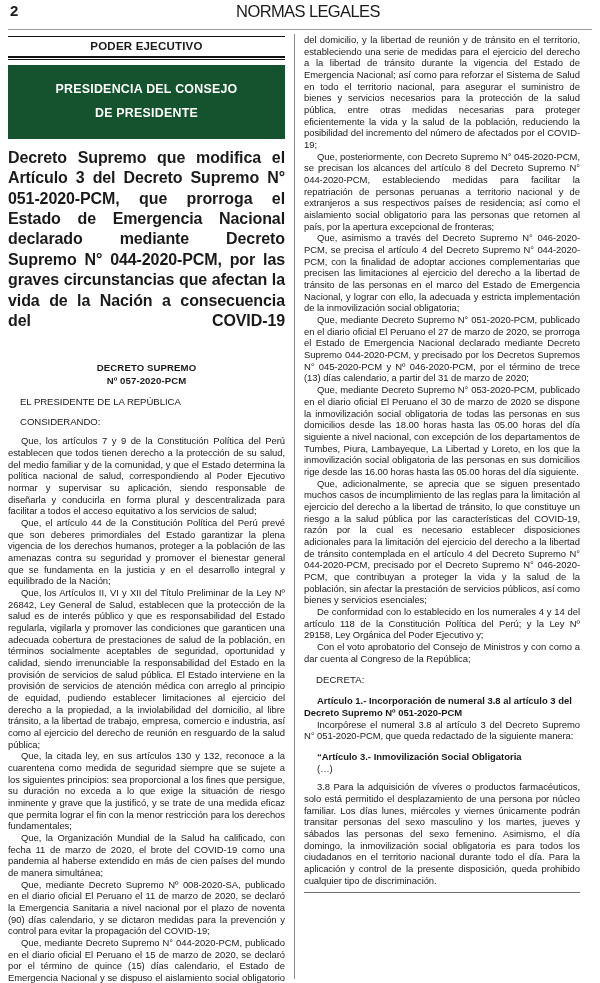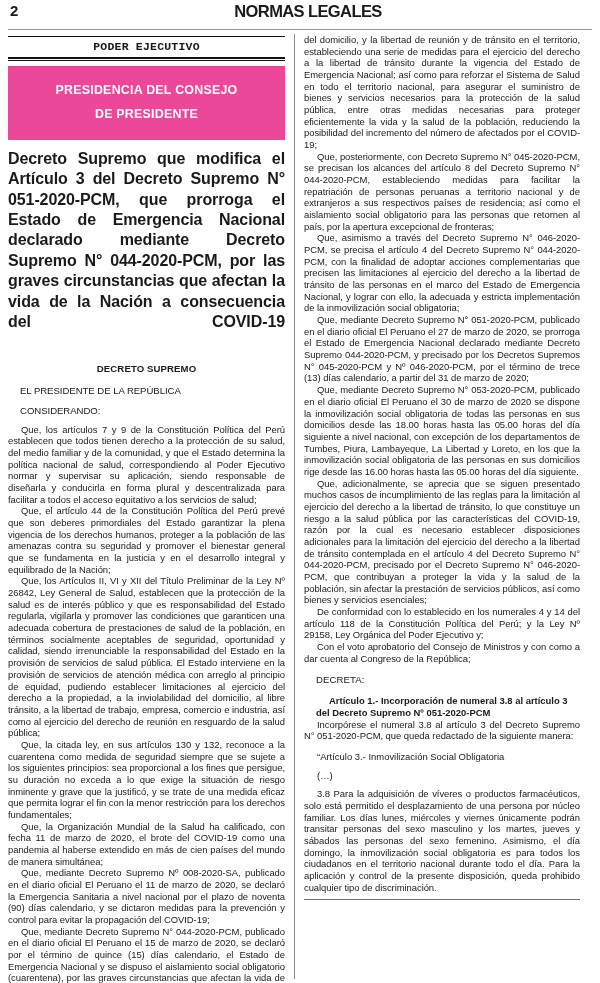--- a/index.html
+++ b/index.html
@@ -14,21 +14,21 @@
   .page{position:relative;width:600px;height:983px;box-sizing:border-box;padding:0 8px;}
 
   
   .masthead{
     display:flex;align-items:baseline;justify-content:space-between;
     height:26px;padding:2px 2px 0 2px;box-sizing:border-box;
   }
   .folio{font-size:15px;font-weight:bold;letter-spacing:-0.3px;}
   .gazette-title{
     position:absolute;left:0;right:0;text-align:center;
-    font-size:16.5px;font-weight:bold;letter-spacing:-0.6px;
+    font-size:16.5px;font-weight:normal;letter-spacing:-0.6px;
     font-family:"Liberation Sans", sans-serif;
     margin-left:16px;
   }
   .masthead-right{
     display:flex;align-items:center;gap:3px;margin-left:auto;
     font-size:8.6px;position:relative;z-index:2;white-space:nowrap;
   }
   .masthead-date{letter-spacing:-0.25px;}
   .masthead-sep{font-weight:bold;}
   .crest{width:13px;height:14px;display:inline-block;vertical-align:middle;}
@@ -42,29 +42,29 @@
     margin-top:4px;
     height:945px;
   }
   .col{width:286px;box-sizing:border-box;}
   .col-left{padding-right:9px;}
   .col-right{padding-left:9px;border-left:0.8px solid #8c8c8c;}
 
   
   .section-head{
     text-align:center;font-weight:bold;font-size:11.5px;
-    letter-spacing:0.2px;margin:3px 0 4px 0;font-family:Liberation Mono, monospace;
+    letter-spacing:0.2px;margin:3px 0 4px 0;
   }
   .double-rule{margin:2px 0 3px 0;}
   .double-rule .thick{border-top:2.2px solid #111;}
   .double-rule .thin{border-top:0.9px solid #111;margin-top:1.2px;}
 
   
   .entity-banner{
-    background:#ec4899;color:#ffffff;text-align:center;
+    background:#14532d;color:#ffffff;text-align:center;
     padding:12px 6px 13px 6px;margin:5px 0 9px 0;
     font-weight:bold;font-size:12.4px;letter-spacing:0.25px;line-height:1.95;
   }
   .entity-banner div{display:block;}
 
   
   .decree-title{
     font-weight:bold;font-size:16px;line-height:1.28;
     text-align:justify;text-justify:inter-word;
     margin:0 0 10px 0;letter-spacing:-0.1px;
@@ -83,25 +83,25 @@
   p.body-par{
     font-size:9.45px;line-height:1.235;
     text-align:justify;text-justify:inter-word;
     margin:0;text-indent:13px;letter-spacing:-0.05px;
     hyphens:none;
   }
   p.body-par.noindent{text-indent:0;}
 
   p.art-head{
     font-size:9.45px;line-height:1.235;font-weight:bold;
-    margin:7px 0 0 12px;text-indent:13px;text-align:left;
+    margin:7px 0 0 0;text-indent:13px;text-align:left;
   }
   p.quoted-head{
-    font-size:9.45px;line-height:1.235;font-weight:normal;
-    margin:9px 0 7px 0;text-indent:13px;text-align:left;
+    font-size:9.45px;line-height:1.235;font-weight:bold;
+    margin:9px 0 0 0;text-indent:13px;text-align:left;
   }
   p.ellipsis{
     font-size:9.45px;line-height:1.235;margin:0 0 0 0;text-indent:13px;
   }
   p.decreta{font-size:9.6px;margin:10px 0 10px 12px;letter-spacing:0.1px;}
   .gap{height:7px;}
   .rule-bottom{border-top:1.1px solid #6f6f6f;margin-top:6px;}
 </style>
 </head>
 <body>
@@ -129,20 +129,21 @@
 
       <div class="entity-banner">
         <div>PRESIDENCIA DEL CONSEJO</div>
         <div>DE PRESIDENTE</div>
       </div>
 
       <div class="decree-title">Decreto Supremo que modifica el Artículo 3 del Decreto Supremo N° 051-2020-PCM, que prorroga el Estado de Emergencia Nacional declarado mediante Decreto Supremo N° 044-2020-PCM, por las graves circunstancias que afectan la vida de la Nación a consecuencia del COVID-19</div>
 
       <div class="centered-head">
         <span>DECRETO SUPREMO</span>
+        <span>Nº 057-2020-PCM</span>
       </div>
 
       <div class="lead">EL PRESIDENTE DE LA REPÚBLICA</div>
       <div class="lead2">CONSIDERANDO:</div>
 
       <p class="body-par">Que, los artículos 7 y 9 de la Constitución Política del Perú establecen que todos tienen derecho a la protección de su salud, del medio familiar y de la comunidad, y que el Estado determina la política nacional de salud, correspondiendo al Poder Ejecutivo normar y supervisar su aplicación, siendo responsable de diseñarla y conducirla en forma plural y descentralizada para facilitar a todos el acceso equitativo a los servicios de salud;</p>
       <p class="body-par">Que, el artículo 44 de la Constitución Política del Perú prevé que son deberes primordiales del Estado garantizar la plena vigencia de los derechos humanos, proteger a la población de las amenazas contra su seguridad y promover el bienestar general que se fundamenta en la justicia y en el desarrollo integral y equilibrado de la Nación;</p>
       <p class="body-par">Que, los Artículos II, VI y XII del Título Preliminar de la Ley Nº 26842, Ley General de Salud, establecen que la protección de la salud es de interés público y que es responsabilidad del Estado regularla, vigilarla y promover las condiciones que garanticen una adecuada cobertura de prestaciones de salud de la población, en términos socialmente aceptables de seguridad, oportunidad y calidad, siendo irrenunciable la responsabilidad del Estado en la provisión de servicios de salud pública. El Estado interviene en la provisión de servicios de atención médica con arreglo al principio de equidad, pudiendo establecer limitaciones al ejercicio del derecho a la propiedad, a la inviolabilidad del domicilio, al libre tránsito, a la libertad de trabajo, empresa, comercio e industria, así como al ejercicio del derecho de reunión en resguardo de la salud pública;</p>
       <p class="body-par">Que, la citada ley, en sus artículos 130 y 132, reconoce a la cuarentena como medida de seguridad siempre que se sujete a los siguientes principios: sea proporcional a los fines que persigue, su duración no exceda a lo que exige la situación de riesgo inminente y grave que la justificó, y se trate de una medida eficaz que permita lograr el fin con la menor restricción para los derechos fundamentales;</p>
       <p class="body-par">Que, la Organización Mundial de la Salud ha calificado, con fecha 11 de marzo de 2020, el brote del COVID-19 como una pandemia al haberse extendido en más de cien países del mundo de manera simultánea;</p>

